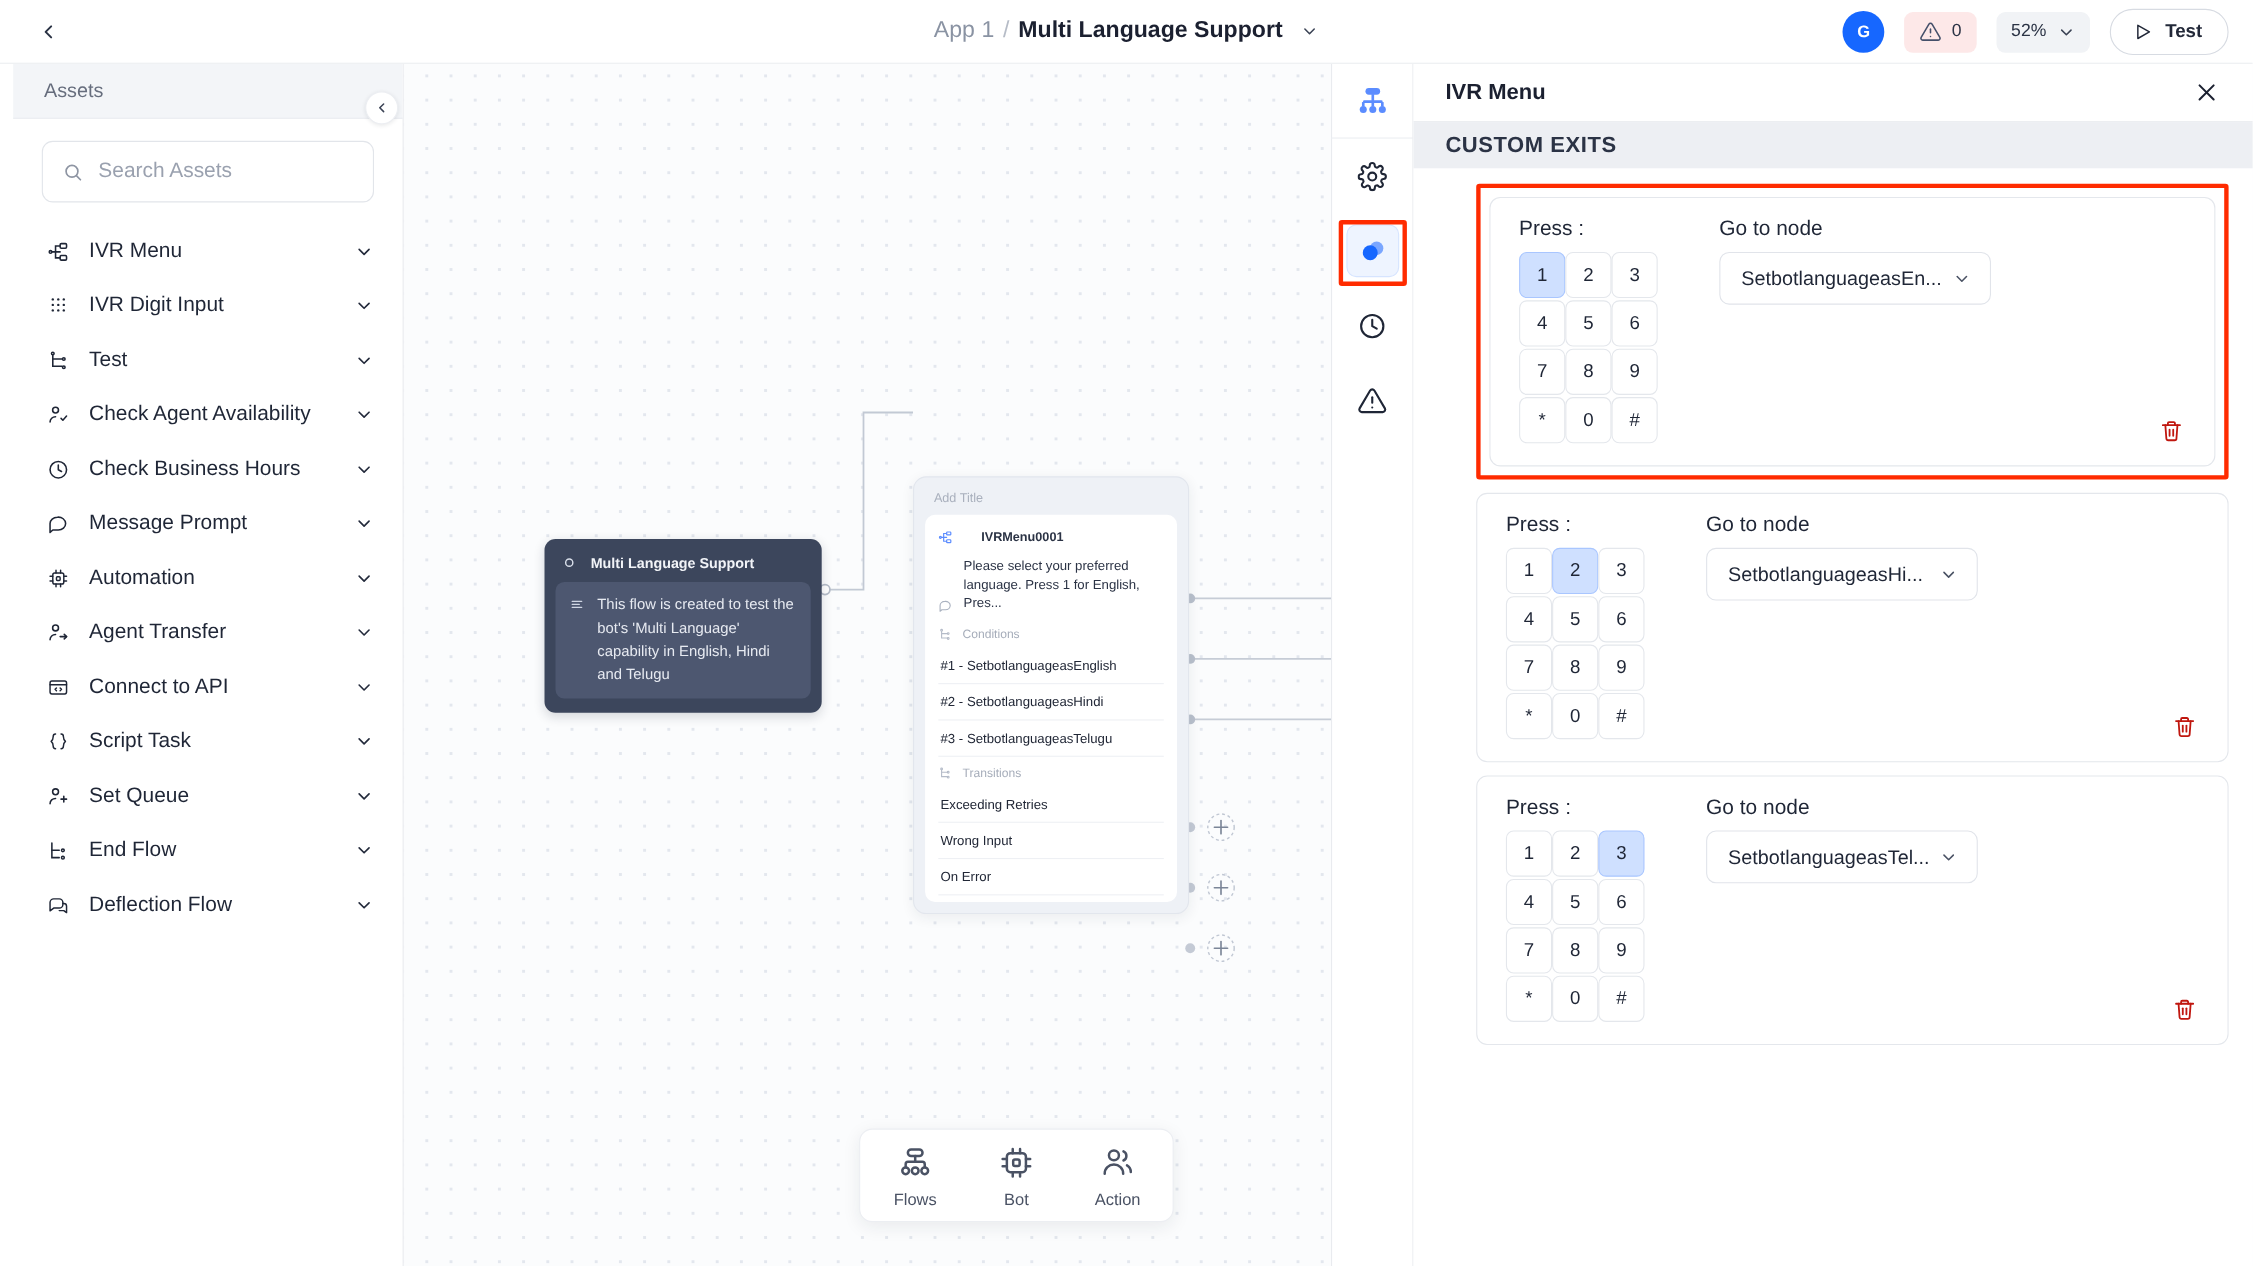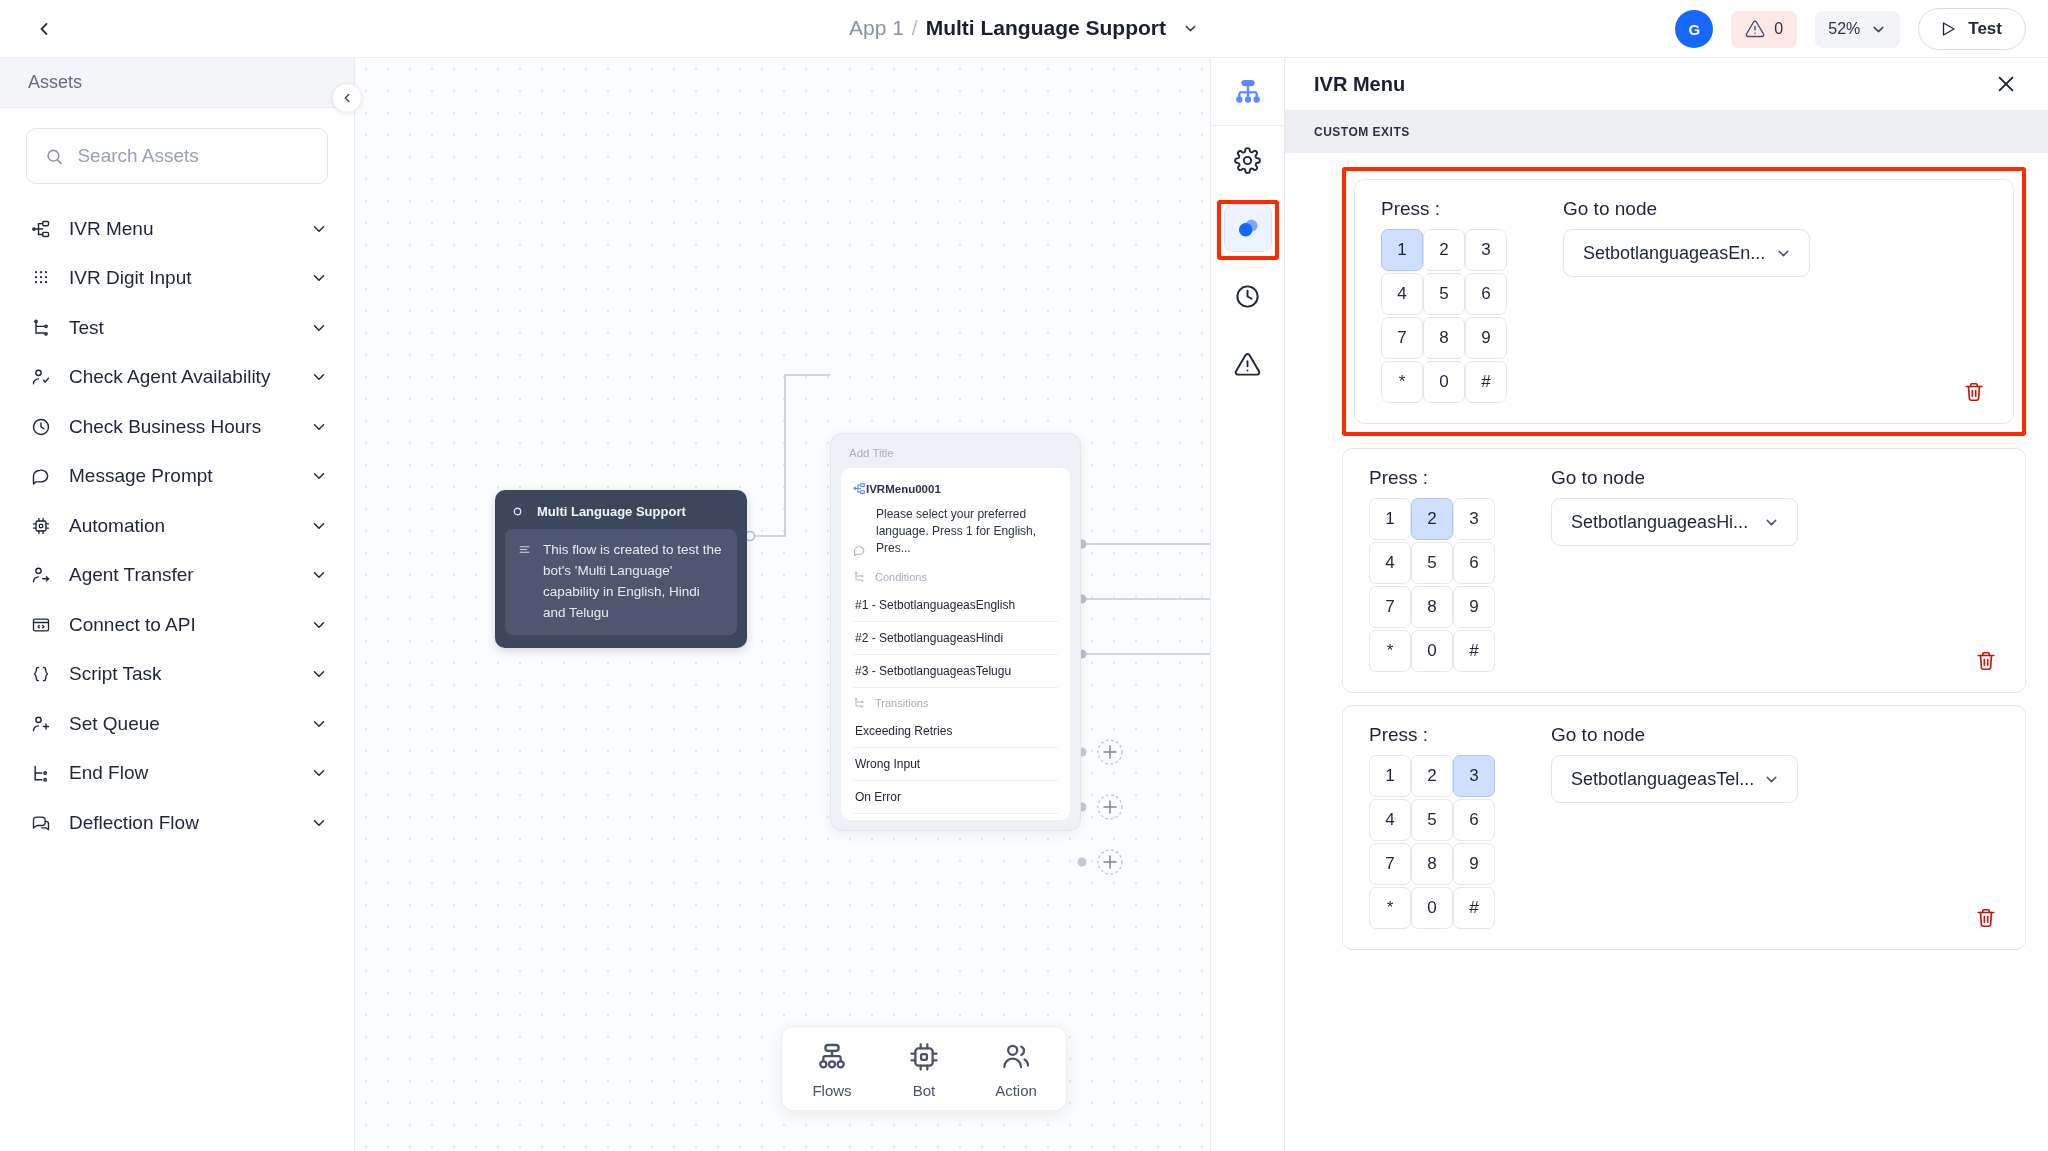--- a/index.html
+++ b/index.html
@@ -56,21 +56,21 @@
   .zoom-val { font-size: 16px; color: #2b3345; }
   .test-btn {
     display: flex; align-items: center; gap: 11px;
     border: 1px solid #d7dbe2; border-radius: 22px; height: 42px; padding: 0 23px 0 20px;
     background: #fff; cursor: pointer;
   }
   .test-label { font-size: 17px; font-weight: 600; color: #222838; }
 
   
   .sidebar {
-    position: absolute; top: 58px; left: 0; width: 355px; height: 1093px;
+    position: absolute; top: 58px; left: 12px; width: 355px; height: 1093px;
     background: #fff; border-right: 1px solid #e8eaee; z-index: 30;
     display: flex; flex-direction: column;
   }
   .sidebar-header {
     height: 50px; background: #f3f5f8; display: flex; align-items: center;
     padding-left: 28px; border-bottom: 1px solid #eaecf0;
   }
   .sidebar-header-title { font-size: 18px; color: #666d7d; }
   .search-wrap { padding: 20px 26px 10px 26px; }
   .search-box {
@@ -126,21 +126,21 @@
 
   
   .ivr-card {
     position: absolute; left: 475px; top: 375px; width: 251px;
     background: #eef1f6; border: 1px solid #e2e6ed; border-radius: 12px;
     padding: 10px 10px 10px 10px;
     box-shadow: 0 3px 12px rgba(30,38,55,.07);
   }
   .ivr-card-title { font-size: 11.5px; color: #a9b0bd; padding: 3px 8px 9px 8px; }
   .ivr-card-inner { background: #fff; border-radius: 9px; padding: 12px 12px 6px 12px; }
-  .ivr-row-id { display:flex; align-items:center; gap:0; padding: 2px 0 11px 0; }
+  .ivr-row-id { display:flex; align-items:center; gap:26px; padding: 2px 0 11px 0; }
   .ivr-id-text { font-size: 11.5px; font-weight: 700; color: #2b3345; }
   .ivr-row-msg { display:flex; align-items:flex-end; gap:10px; padding-bottom: 12px; }
   .ivr-msg-text { font-size: 12px; line-height: 1.42; color: #2b3345; }
   .ivr-section { display:flex; align-items:center; gap:10px; padding: 2px 0 6px 0; }
   .ivr-section-label { font-size: 11px; color: #a6adba; }
   .ivr-line {
     font-size: 12px; color: #212736; padding: 9px 2px; border-bottom: 1px solid #eef0f4;
   }
   .ivr-line:last-child { border-bottom: 1px solid #eef0f4; }
 
@@ -185,21 +185,21 @@
   .panel-head {
     height: 53px; display: flex; align-items: center; justify-content: space-between;
     padding: 0 25px 0 29px; border-bottom: 1px solid #eceef1;
   }
   .panel-title { font-size: 20px; font-weight: 700; color: #1b2030; }
   .panel-close { width: 34px; height: 34px; display:flex; align-items:center; justify-content:center; cursor:pointer; }
   .panel-subhead {
     height: 42px; background: #edeff3; display: flex; align-items: center;
     padding-left: 29px;
   }
-  .panel-subhead-text { font-size: 12px; font-weight: 700; letter-spacing: .5px; color: #2b3345; text-align: right; }
+  .panel-subhead-text { font-size: 20px; font-weight: 700; letter-spacing: .5px; color: #2b3345; text-align: right; }
   .panel-body { flex: 1; overflow: hidden; padding: 14px 22px 0 22px; }
 
   .exit-outer { position: relative; padding: 0; margin-bottom: 12px; margin-left: 35px; }
   .exit-outer.highlighted {
     border: 4px solid #ff2b00; border-radius: 3px; padding: 8px;
   }
   .exit-card {
     border: 1px solid #e4e7ec; border-radius: 10px;
     padding: 18px 26px 18px 26px; position: relative; background:#fff;
     min-height: 223px;

